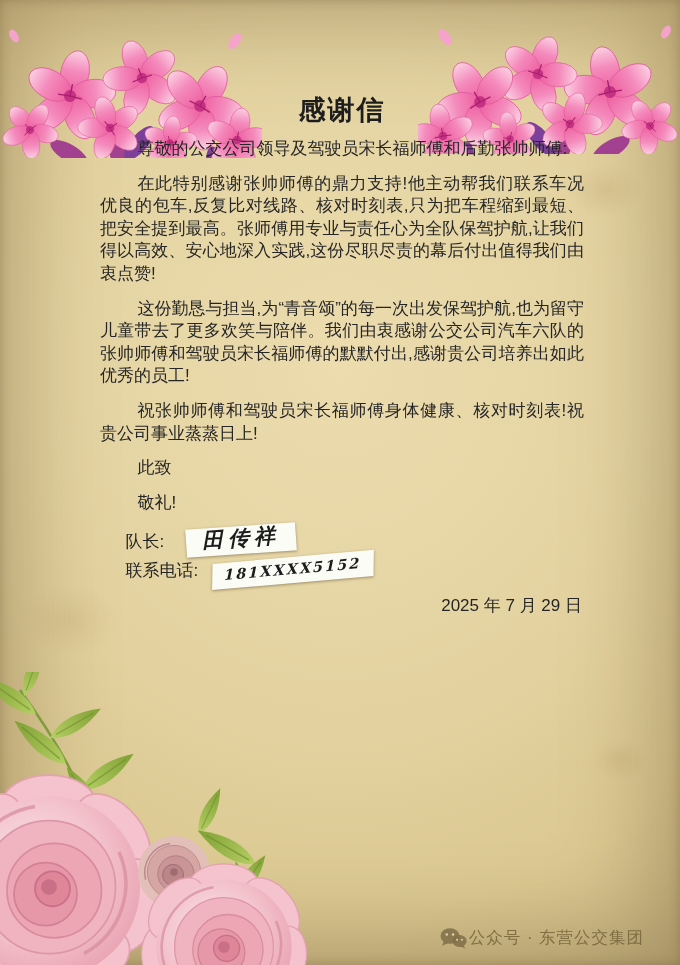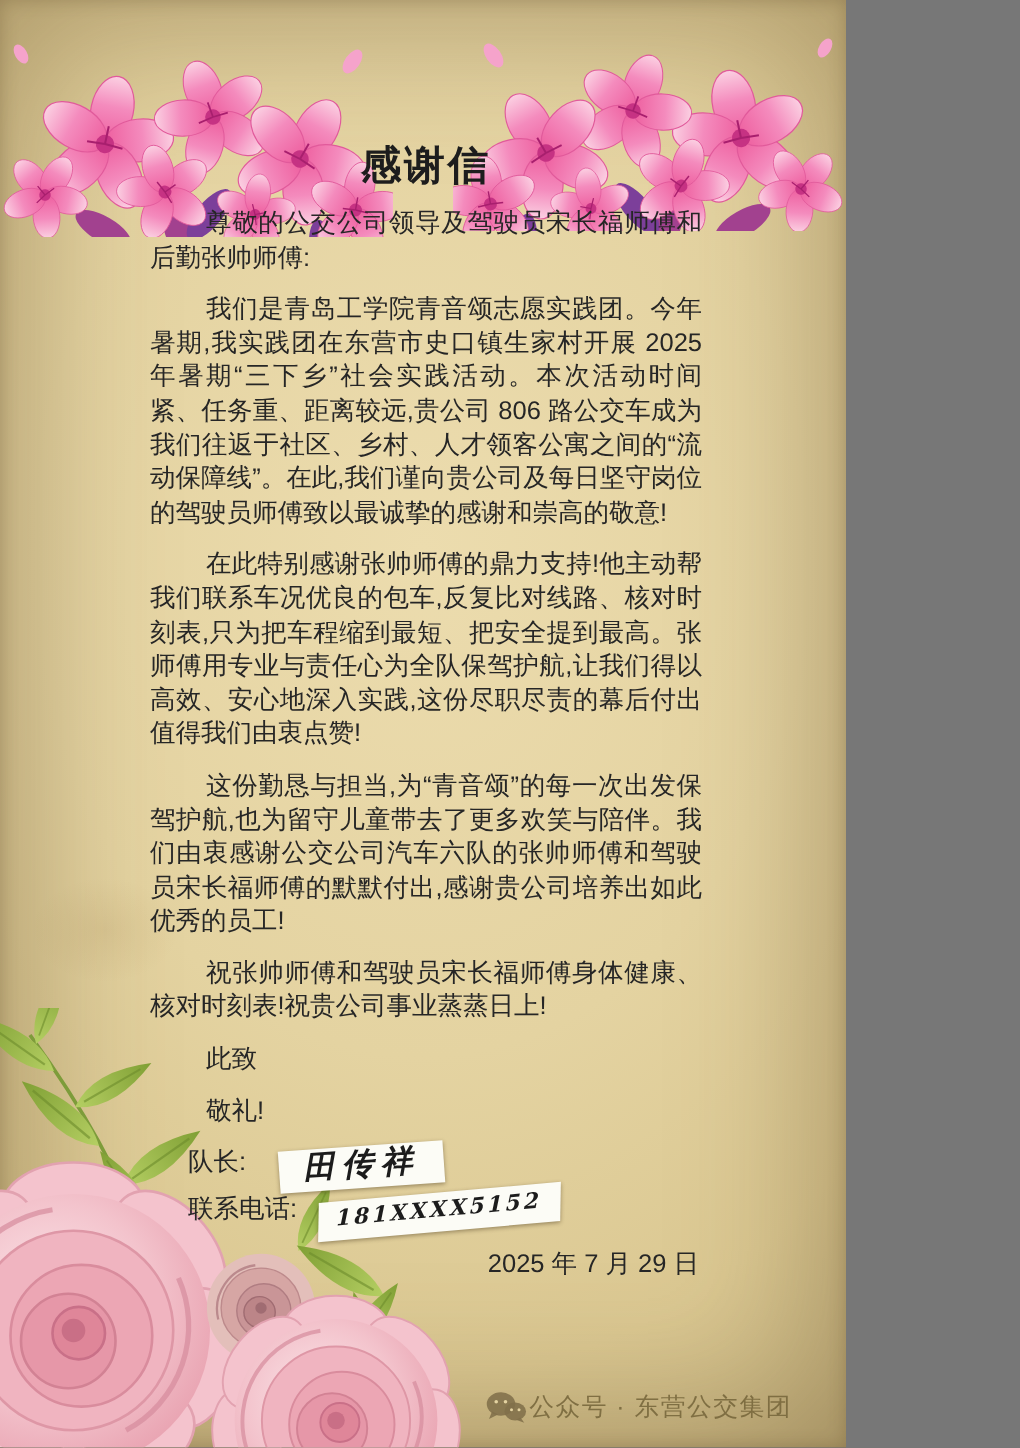--- a/index.html
+++ b/index.html
@@ -1,17 +1,17 @@
 <!DOCTYPE html>
 <html><head>
 <meta charset="utf-8">
 <style>
   html,body{margin:0;padding:0;background:#777;}
   .page{
-    position:relative; width:564px; height:965px; overflow:hidden;
+    position:relative; width:680px; height:965px; overflow:hidden;
     font-family:"Liberation Sans", sans-serif;
     background:
       radial-gradient(55px 38px at 605px 190px, rgba(140,100,45,.12), transparent 70%),
       radial-gradient(70px 50px at 70px 620px, rgba(140,100,45,.10), transparent 70%),
       radial-gradient(40px 30px at 620px 760px, rgba(140,100,45,.10), transparent 70%),
       radial-gradient(120% 92% at 50% 38%, #ecdcae 0%, #e4d3a1 38%, #dbc892 62%, #c4b280 84%, #a8966a 100%);
     box-shadow: inset 0 0 95px 18px rgba(108,84,44,.40), inset 0 0 12px rgba(80,60,30,.30);
   }
   .deco{position:absolute; z-index:1; pointer-events:none;}
   .deco.top-left{left:-8px; top:8px;}
@@ -21,21 +21,21 @@
     position:absolute; z-index:3; left:88px; right:84px; top:94px;
     color:#262626; font-size:17px; line-height:22.6px; text-align:justify;
   }
   .letter h1{
     margin:0 0 9px 0; text-align:center; font-size:27px; line-height:32px;
     font-weight:bold; color:#1d1d1d; letter-spacing:2px;
   }
   .letter p{margin:12px;}
   .indent{text-indent:2.2em;}
   .closing-line{padding-left:2.2em;}
-  .sig-row,.phone-row{display:flex; align-items:flex-start; padding-left:2.2em;}
+  .sig-row,.phone-row{display:flex; align-items:flex-end; padding-left:2.2em;}
   .sig-row{margin-top:7px;}
   .phone-row{margin-top:3px;}
   .slip{
     display:inline-block; background:#fcfcf6;
     box-shadow:0 1px 3px rgba(60,45,20,.45);
     color:#1c1c1c; font-family:"DejaVu Serif", serif; font-style:italic;
   }
   .sig-slip{margin-left:22px; padding:1px 16px 4px; font-size:21px; font-weight:bold; letter-spacing:5px; transform:rotate(-4deg);}
   .phone-slip{margin-left:14px; padding:1px 12px 2px; font-size:14.5px; font-weight:bold; letter-spacing:2px; transform:rotate(-5deg) skewX(-6deg);}
   .date-line{margin-top:16px; text-align:right; padding-right:2px;}
@@ -174,21 +174,20 @@
     <use href="#leaf" transform="translate(140,262) rotate(115) scale(1.5)"></use>
 
     <use href="#rose" transform="translate(55,215) scale(1.75)"></use>
     <use href="#roseDusty" transform="translate(180,200) scale(0.95)"></use>
     <use href="#rose" transform="translate(230,275) scale(1.3)"></use>
   </svg>
 
   <div class="letter">
     <h1>感谢信</h1>
     <p class="indent">尊敬的公交公司领导及驾驶员宋长福师傅和后勤张帅师傅:</p>
-    <p class="indent">我们是青岛工学院青音颂志愿实践团。今年暑期,我实践团在东营市史口镇生家村开展 2025 年暑期“三下乡”社会实践活动。本次活动时间紧、任务重、距离较远,贵公司 806 路公交车成为我们往返于社区、乡村、人才领客公寓之间的“流动保障线”。在此,我们谨向贵公司及每日坚守岗位的驾驶员师傅致以最诚挚的感谢和崇高的敬意!</p>
     <p class="indent">在此特别感谢张帅师傅的鼎力支持!他主动帮我们联系车况优良的包车,反复比对线路、核对时刻表,只为把车程缩到最短、把安全提到最高。张师傅用专业与责任心为全队保驾护航,让我们得以高效、安心地深入实践,这份尽职尽责的幕后付出值得我们由衷点赞!</p>
     <p class="indent">这份勤恳与担当,为“青音颂”的每一次出发保驾护航,也为留守儿童带去了更多欢笑与陪伴。我们由衷感谢公交公司汽车六队的张帅师傅和驾驶员宋长福师傅的默默付出,感谢贵公司培养出如此优秀的员工!</p>
     <p class="indent">祝张帅师傅和驾驶员宋长福师傅身体健康、核对时刻表!祝贵公司事业蒸蒸日上!</p>
     <p class="closing-line">此致</p>
     <p class="closing-line">敬礼!</p>
     <div class="sig-row">
       <span>队长:</span>
       <span class="slip sig-slip">田传祥</span>
     </div>
     <div class="phone-row">

